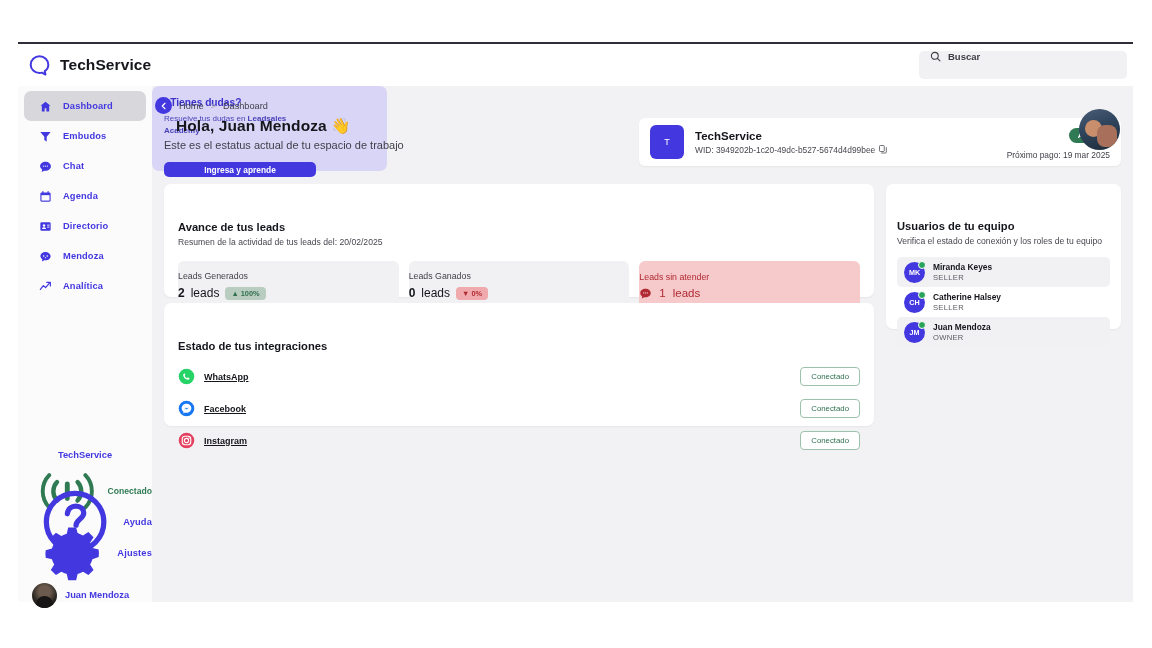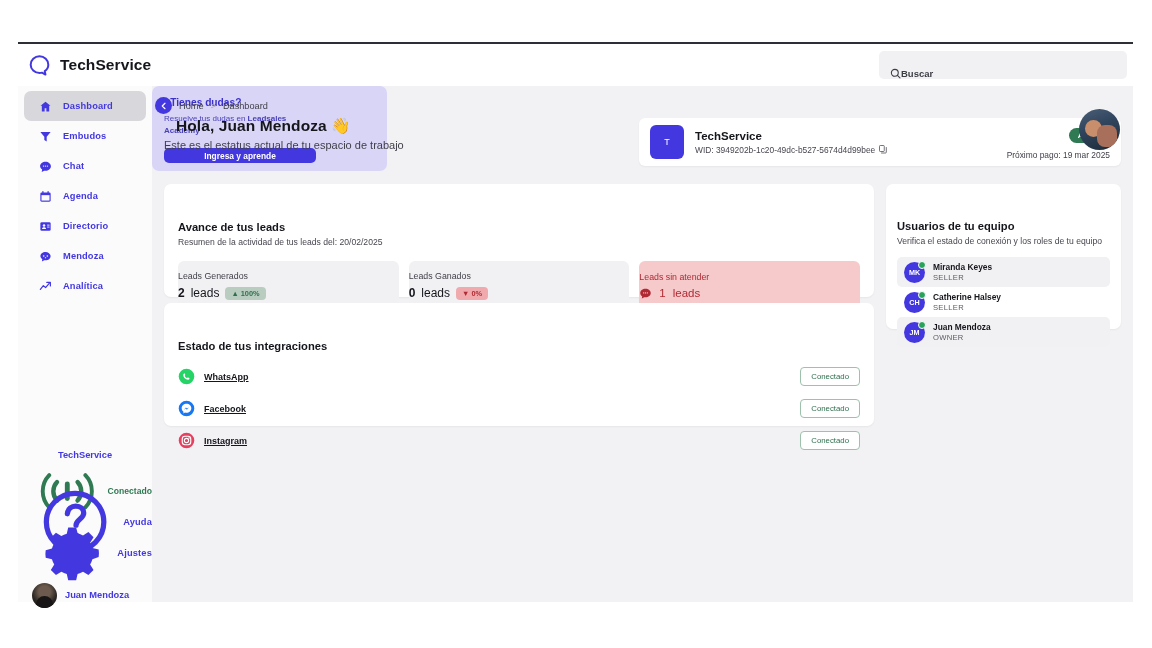--- a/index.html
+++ b/index.html
@@ -23,23 +23,23 @@
     position: absolute; left: 18px; top: 44px; width: 1115px; height: 42px;
     background: #ffffff;
     display: flex; align-items: center;
   }
   .brand { display: flex; align-items: center; gap: 9px; margin-left: 10px; }
   .brand-mark { width: 23px; height: 23px; display: block; }
   .brand-name {
     font-size: 15.5px; font-weight: bold; color: #15161c; letter-spacing: .1px;
   }
   .search-box {
-    position: absolute; right: 6px; top: 7px; width: 248px; height: 28px;
+    position: absolute; right: 6px; top: 7px; width: 208px; height: 28px;
     background: #f1f1f3; border-radius: 5px;
-    display: flex; align-items: flex-end; padding: 0 11px;
+    display: flex; align-items: flex-start; gap: 7px; padding: 0 11px;
   }
   .search-box .sico { width: 11px; height: 11px; flex: none; }
   .search-ph { font-size: 9.5px; color: #3d3d46; font-weight: bold; }
 
   
   .sidebar {
     position: absolute; left: 18px; top: 86px; width: 134px; height: 516px;
     background: #fbfbfc;
   }
   .nav-top { padding-top: 5px; }
@@ -207,21 +207,21 @@
     left: 734px; top: 255px; width: 235px; height: 85px;
     background: #d9d5f7; border-radius: 7px; padding: 11px 12px;
     box-shadow: none;
   }
   .promo-title { font-size: 10.2px; font-weight: bold; color: #3b31c9; }
   .promo-sub {
     font-size: 8px; color: #4a42b8; margin-top: 5px; width: 140px; line-height: 1.45;
   }
   .promo-sub b { font-weight: bold; }
   .promo-btn {
-    margin-top: 12px; width: 152px; height: 15px; border-radius: 5px;
+    margin-top: 26px; width: 152px; height: 15px; border-radius: 5px;
     background: #4338e0; color: #ffffff; font-size: 8.4px; font-weight: bold;
     display: flex; align-items: center; justify-content: center; cursor: pointer;
   }
   .promo-pic {
     position: absolute; right: 13px; top: 23px; width: 41px; height: 41px;
     border-radius: 50%; overflow: hidden;
     background: linear-gradient(160deg, #4c5e77 0%, #30465e 40%, #1d2a38 100%);
   }
   .promo-pic::before {
     content:""; position:absolute; left:6px; top:11px; width:17px; height:17px;

